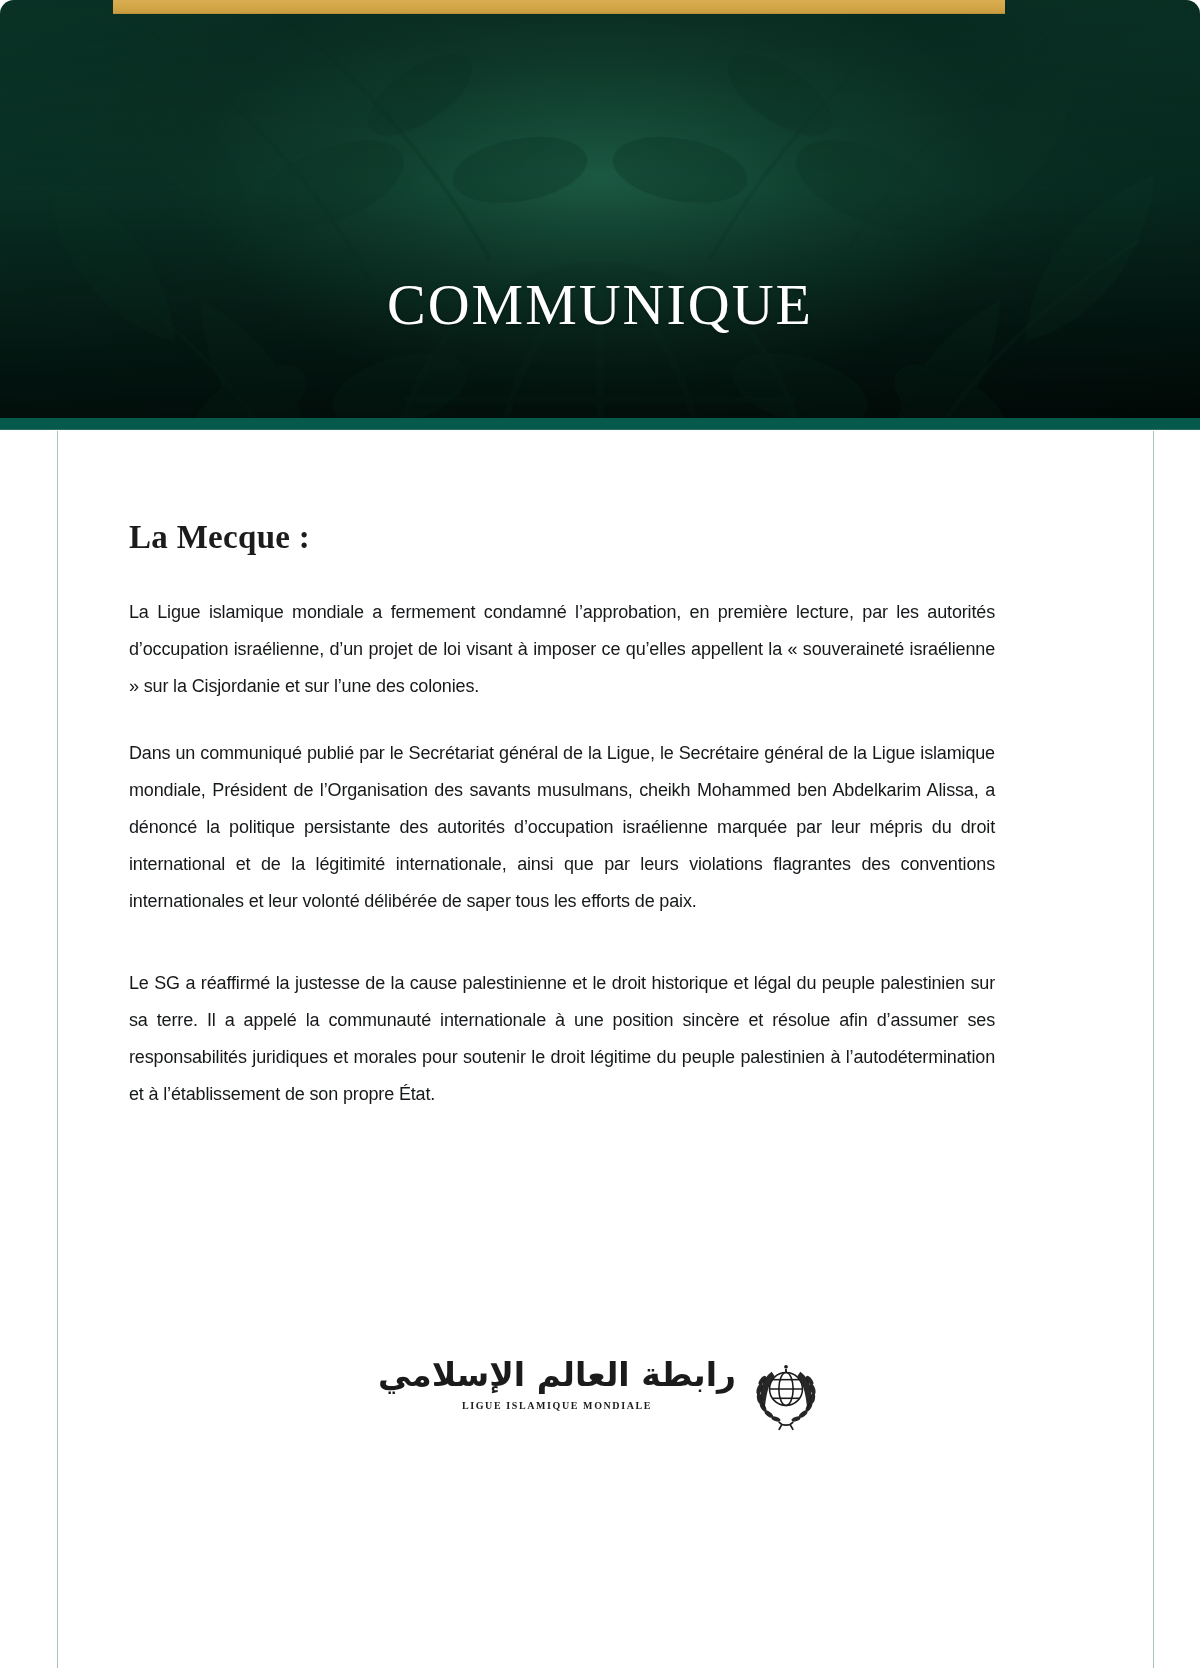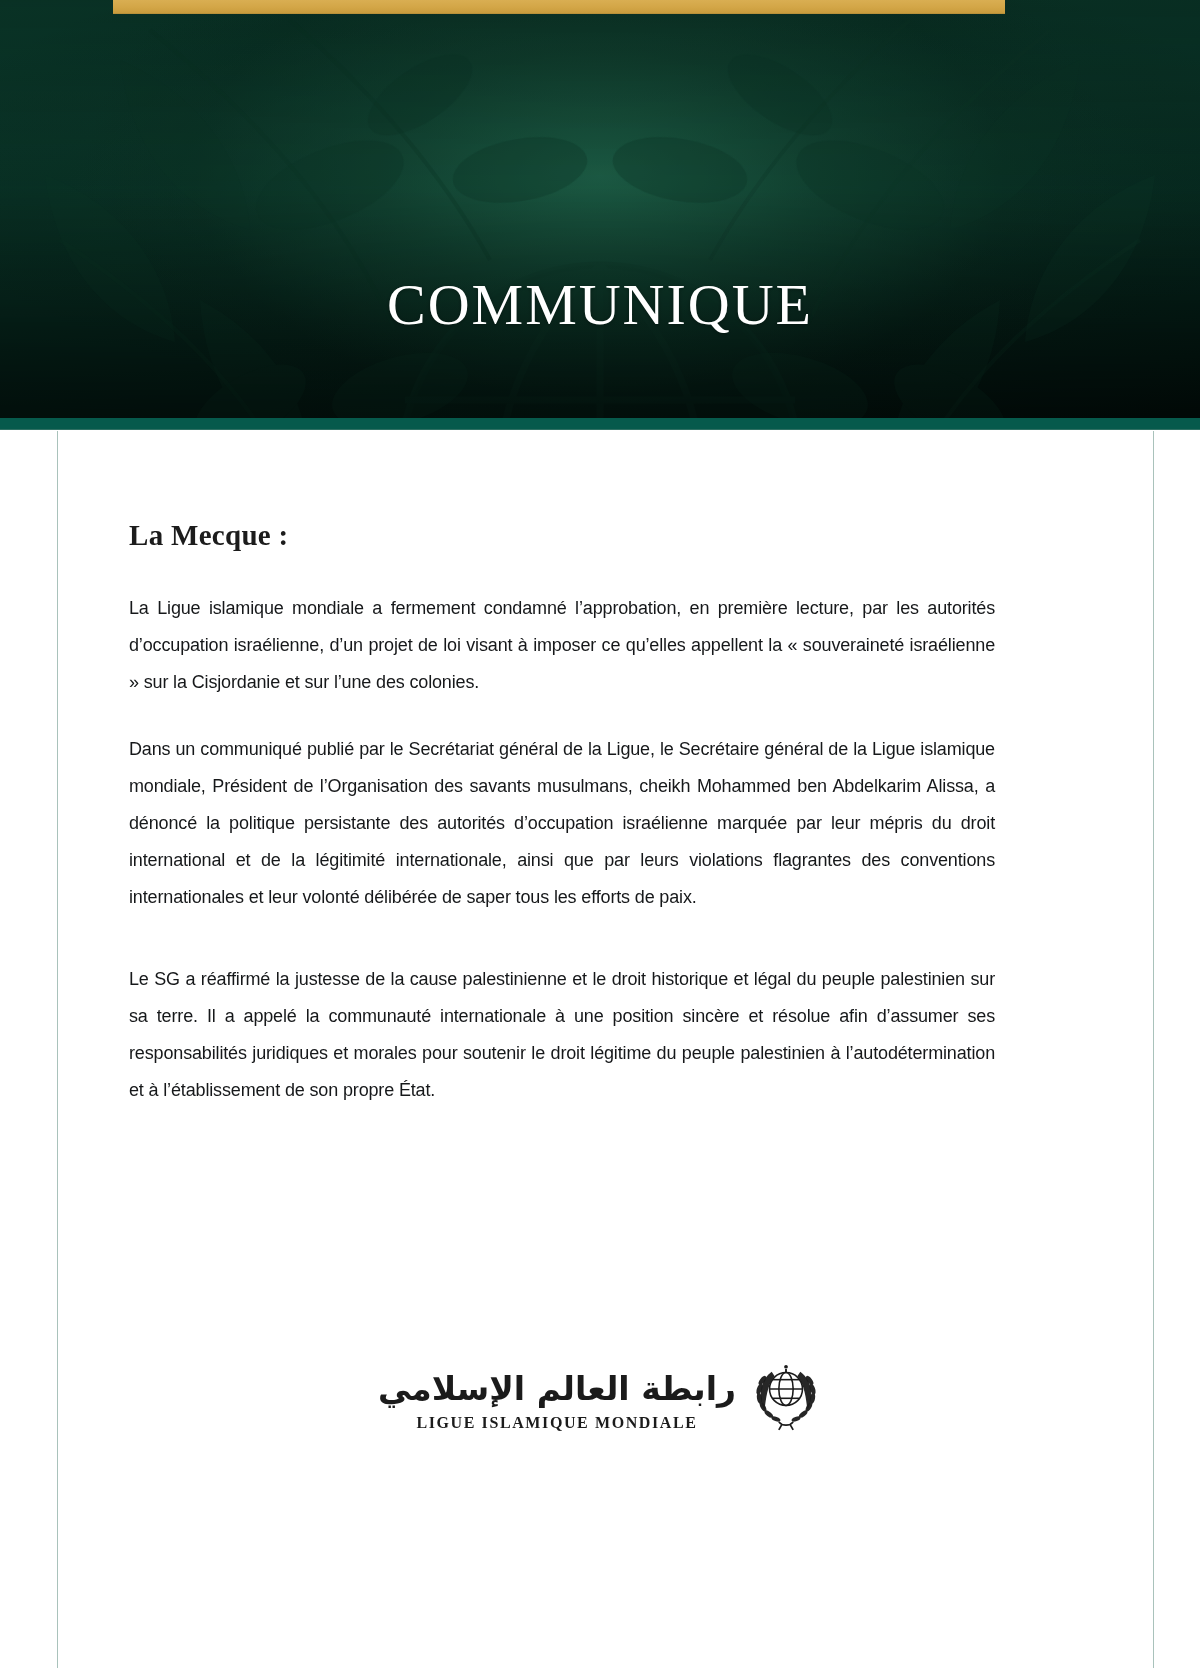--- a/index.html
+++ b/index.html
@@ -10,20 +10,21 @@
     background: #ffffff;
     font-family: "Liberation Sans", sans-serif;
   }
 
   .page {
     position: relative;
     width: 1200px;
     height: 1668px;
     background: #ffffff;
     overflow: hidden;
+    border-radius: 14px;
   }
 
   
   .header {
     position: absolute;
     left: 0; top: 0;
     width: 1200px;
     height: 418px;
     background:
       radial-gradient(ellipse 520px 300px at 50% 42%, rgba(26,86,64,0.95) 0%, rgba(16,62,46,0.75) 42%, rgba(7,36,27,0.20) 78%, rgba(5,28,21,0) 100%),
@@ -89,21 +90,21 @@
   .content-inner {
     position: absolute;
     left: 71px;
     top: 88px;
     width: 866px;
   }
 
   .city-heading {
     font-family: "Liberation Serif", "DejaVu Serif", serif;
     font-weight: bold;
-    font-size: 29px;
+    font-size: 33px;
     color: #1c1c1c;
     letter-spacing: 0.3px;
     margin-bottom: 38px;
   }
 
   .para {
     font-family: "Liberation Sans", sans-serif;
     font-size: 18px;
     line-height: 37px;
     color: #16181a;
@@ -114,21 +115,21 @@
   }
 
   .para:last-child { margin-bottom: 0; margin-top: 45px; }
 
   
   .footer-logo {
     position: absolute;
     left: 0; right: 0;
     top: 1356px;
     display: flex;
-    align-items: flex-end;
+    align-items: flex-start;
     justify-content: center;
     gap: 14px;
     z-index: 4;
   }
 
   .logo-text-block {
     display: flex;
     flex-direction: column;
     align-items: center;
     justify-content: center;
@@ -139,21 +140,21 @@
     font-size: 33px;
     color: #1b1b1b;
     line-height: 1.15;
     direction: rtl;
     white-space: nowrap;
     font-weight: 600;
   }
 
   .logo-latin {
     font-family: "Liberation Serif", "DejaVu Serif", serif;
-    font-size: 16px;
+    font-size: 10px;
     letter-spacing: 1.6px;
     color: #1b1b1b;
     font-weight: bold;
     margin-top: 6px;
     white-space: nowrap;
   }
 
   .logo-emblem { width: 72px; height: 76px; display:block; }
 </style>
 </head>

